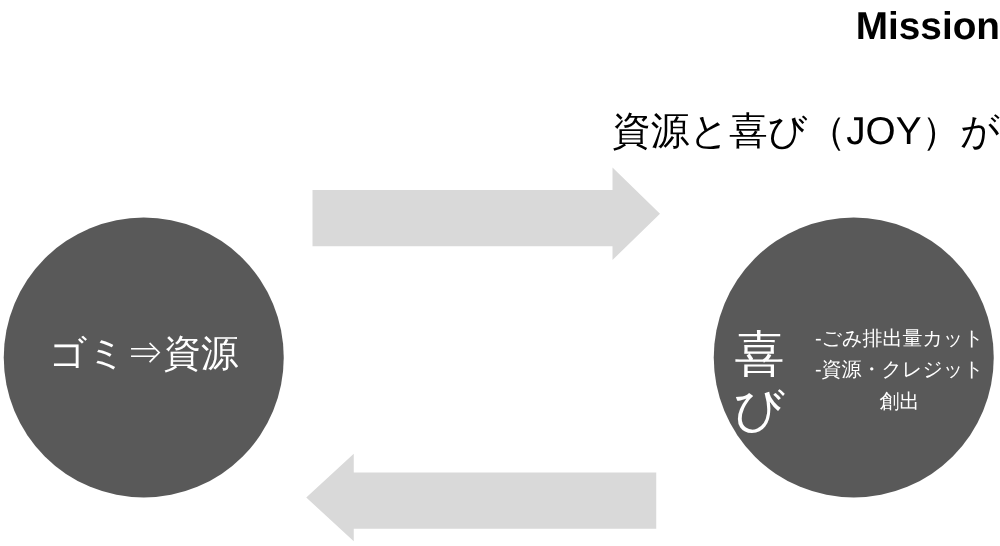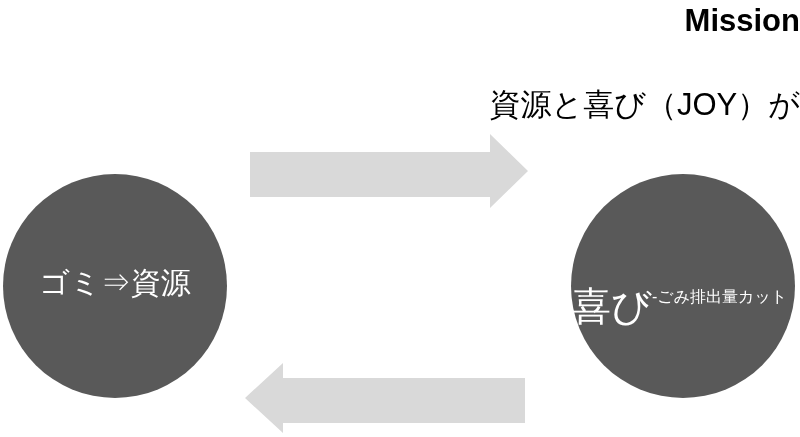--- a/index.html
+++ b/index.html
@@ -92,16 +92,17 @@
   </svg>
 
   <div class="circle circle-left" style="background-color: rgb(89, 89, 89);">
     <span class="circle-label">ゴミ⇒資源</span>
   </div>
 
   <div class="circle circle-right" style="background-color: rgb(89, 89, 89);">
     <div class="joy-title">喜び</div>
     <ul class="bullets">
       <li>-ごみ排出量カット</li>
+      <li>-資源・クレジット創出</li>
     </ul>
   </div>
 
 </div>
 
 </body></html>

